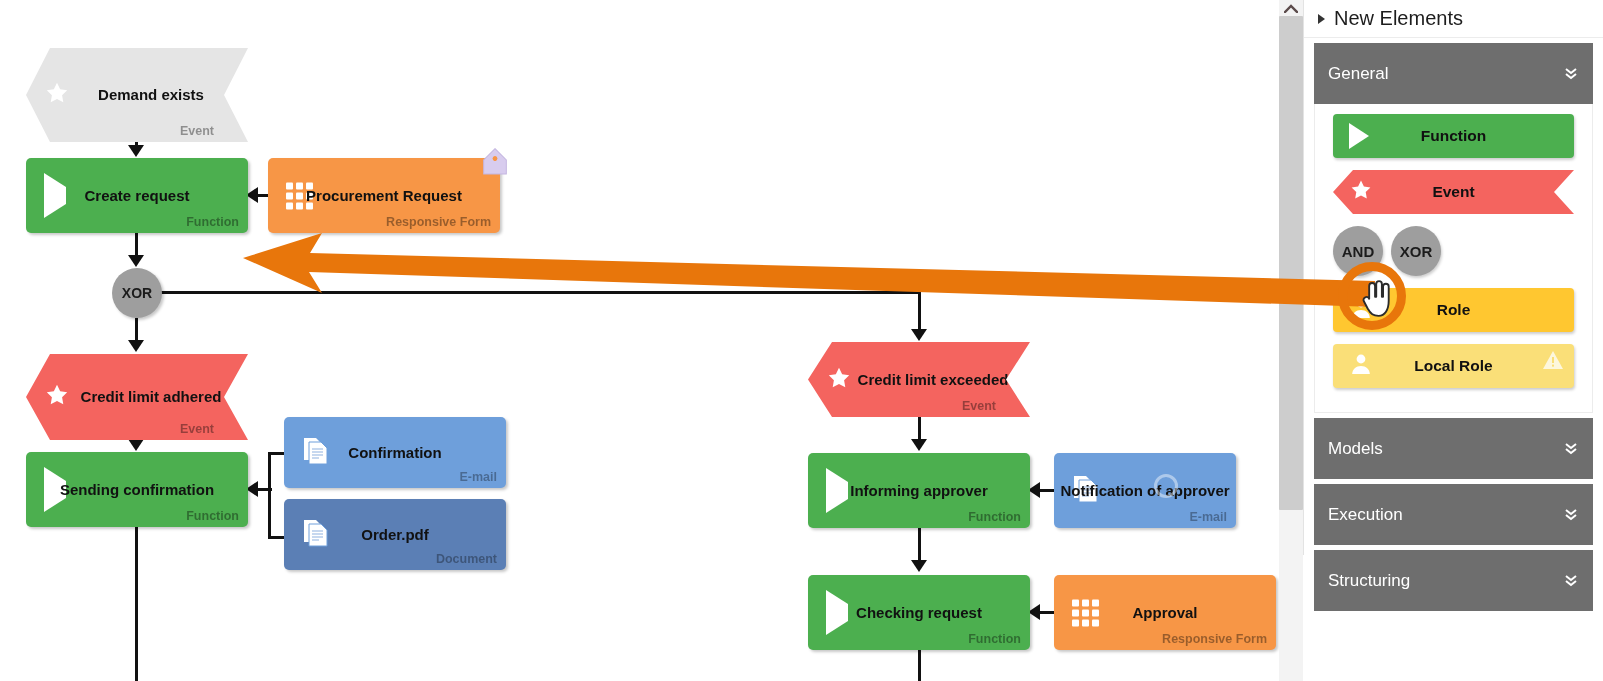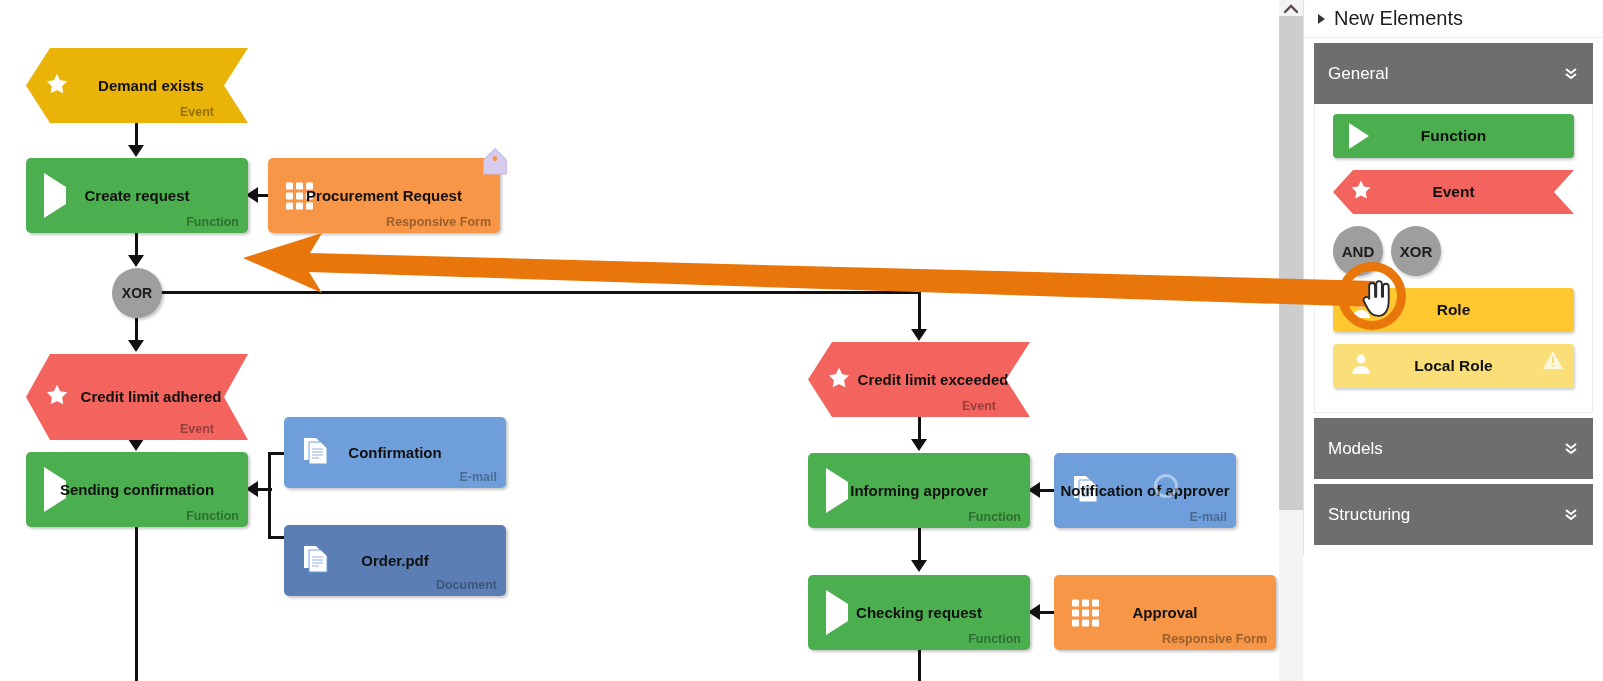--- a/index.html
+++ b/index.html
@@ -174,21 +174,21 @@
     <div class="ln hl" style="left:1038px;top:611px;width:18px;"></div>
     <div class="arrowhead ah-left" style="left:1028px;top:604px;"></div>
 
     <div class="ln vl" style="left:268px;top:452px;height:87px;"></div>
     <div class="ln hl" style="left:268px;top:452px;width:20px;"></div>
     <div class="ln hl" style="left:268px;top:536px;width:20px;"></div>
     <div class="ln hl" style="left:256px;top:488px;width:16px;"></div>
     <div class="arrowhead ah-left" style="left:246px;top:481px;"></div>
 
     <div id="nodes">
-        <div class="node ev" style="left: 26px; top: 48px; width: 222px; height: 75px; background: #eab308;">
+        <div class="node ev" style="left: 26px; top: 48px; width: 222px; height: 94px; background: #e5e5e5;">
           <span class="gicon"><svg class="ico-star" viewBox="0 0 24 24">
               <path fill="#fff" d="M12 2.6l2.9 5.9 6.5.95-4.7 4.6 1.1 6.5L12 17.5l-5.8 3.05 1.1-6.5-4.7-4.6 6.5-.95z"></path>
             </svg></span>
           <span class="glabel">Demand exists</span>
           <span class="gtype">Event</span>
         </div>
         <div class="node fn" style="left: 26px; top: 158px; width: 222px; height: 75px; background: rgb(76, 175, 79);">
           <span class="gicon"><span class="ico-play"></span></span>
           <span class="glabel">Create request</span>
           <span class="gtype">Function</span>
@@ -233,21 +233,21 @@
           <span class="gicon"><svg class="ico-doc" viewBox="0 0 26 28">
               <path fill="#fff" d="M2 1h12l6 6v16H2z"></path>
               <path fill="#fff" d="M7 5h12l6 6v16H7z" stroke="#6E9FDB" stroke-width="1"></path>
               <g stroke="#8fb2e0" stroke-width="1.1">
                 <path d="M10 12h11M10 15h11M10 18h11M10 21h7"></path>
               </g>
             </svg></span>
           <span class="glabel">Confirmation</span>
           <span class="gtype">E-mail</span>
         </div>
-        <div class="node doc" style="left: 284px; top: 525px; width: 222px; height: 71px; background: rgb(91, 127, 181);">
+        <div class="node doc" style="left: 284px; top: 499px; width: 222px; height: 71px; background: rgb(91, 127, 181);">
           <span class="gicon"><svg class="ico-doc" viewBox="0 0 26 28">
               <path fill="#fff" d="M2 1h12l6 6v16H2z"></path>
               <path fill="#fff" d="M7 5h12l6 6v16H7z" stroke="#6E9FDB" stroke-width="1"></path>
               <g stroke="#8fb2e0" stroke-width="1.1">
                 <path d="M10 12h11M10 15h11M10 18h11M10 21h7"></path>
               </g>
             </svg></span>
           <span class="glabel">Order.pdf</span>
           <span class="gtype">Document</span>
         </div>
@@ -382,20 +382,30 @@
       <div class="sec-head">
         <span class="t">Models</span>
         <span class="chev">
           <svg width="16" height="14" viewBox="0 0 16 14">
               <path d="M3 3 L8 7 L13 3 M3 8 L8 12 L13 8" stroke="#fff" stroke-width="2" fill="none"></path>
             </svg>
         </span>
       </div>
     </div>
 
+    <div class="section">
+      <div class="sec-head">
+        <span class="t">Execution</span>
+        <span class="chev">
+          <svg width="16" height="14" viewBox="0 0 16 14">
+              <path d="M3 3 L8 7 L13 3 M3 8 L8 12 L13 8" stroke="#fff" stroke-width="2" fill="none"></path>
+            </svg>
+        </span>
+      </div>
+    </div>
 
     <div class="section">
       <div class="sec-head">
         <span class="t">Structuring</span>
         <span class="chev">
           <svg width="16" height="14" viewBox="0 0 16 14">
               <path d="M3 3 L8 7 L13 3 M3 8 L8 12 L13 8" stroke="#fff" stroke-width="2" fill="none"></path>
             </svg>
         </span>
       </div>

